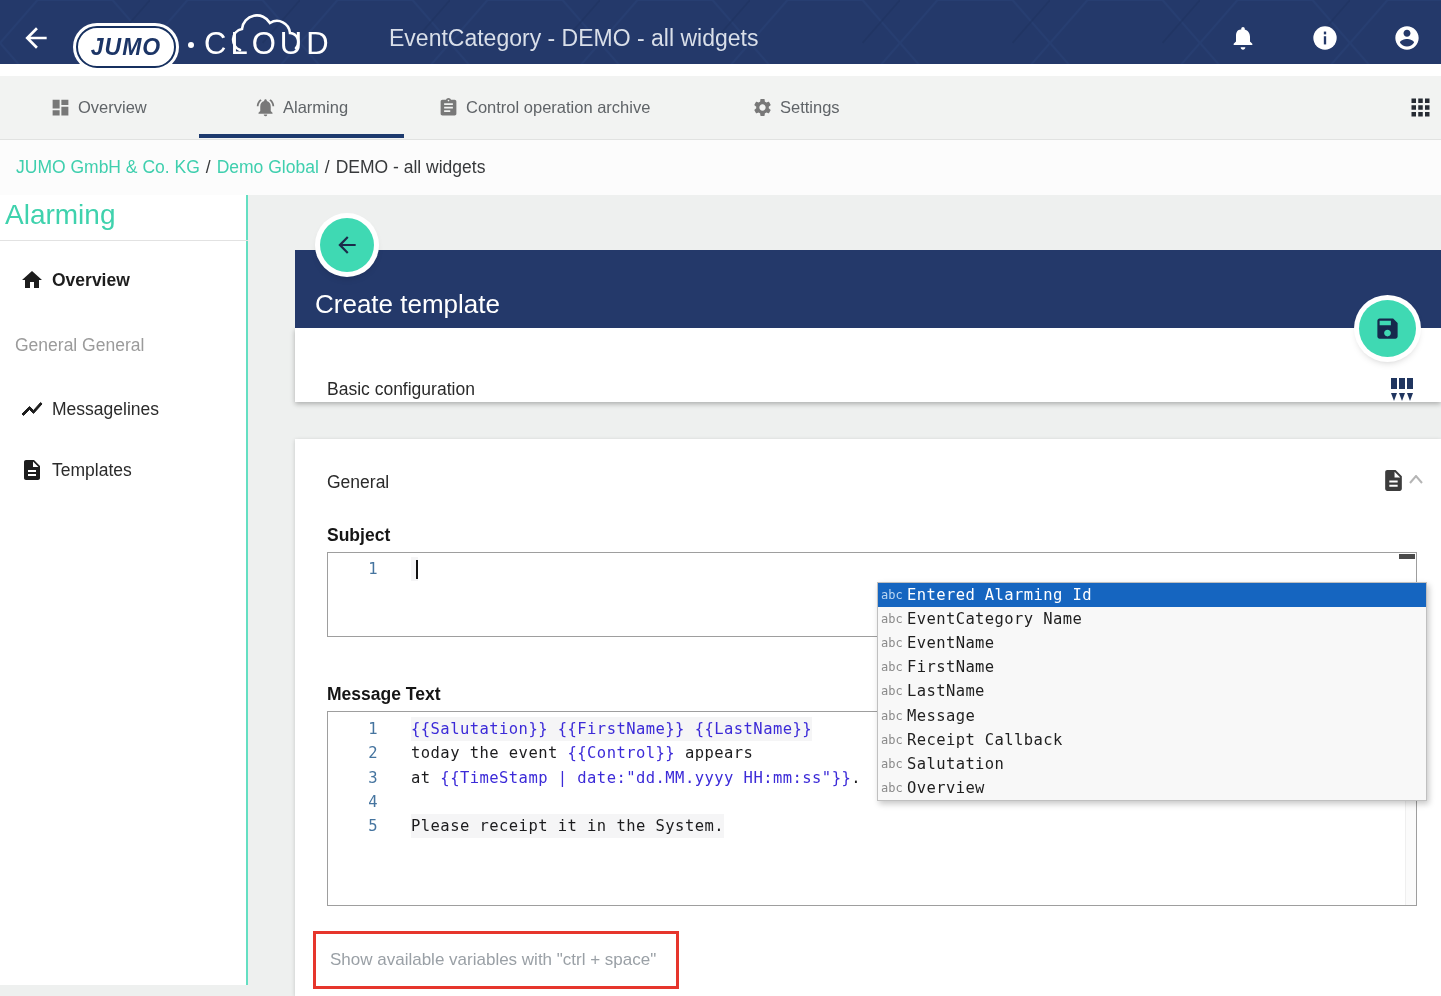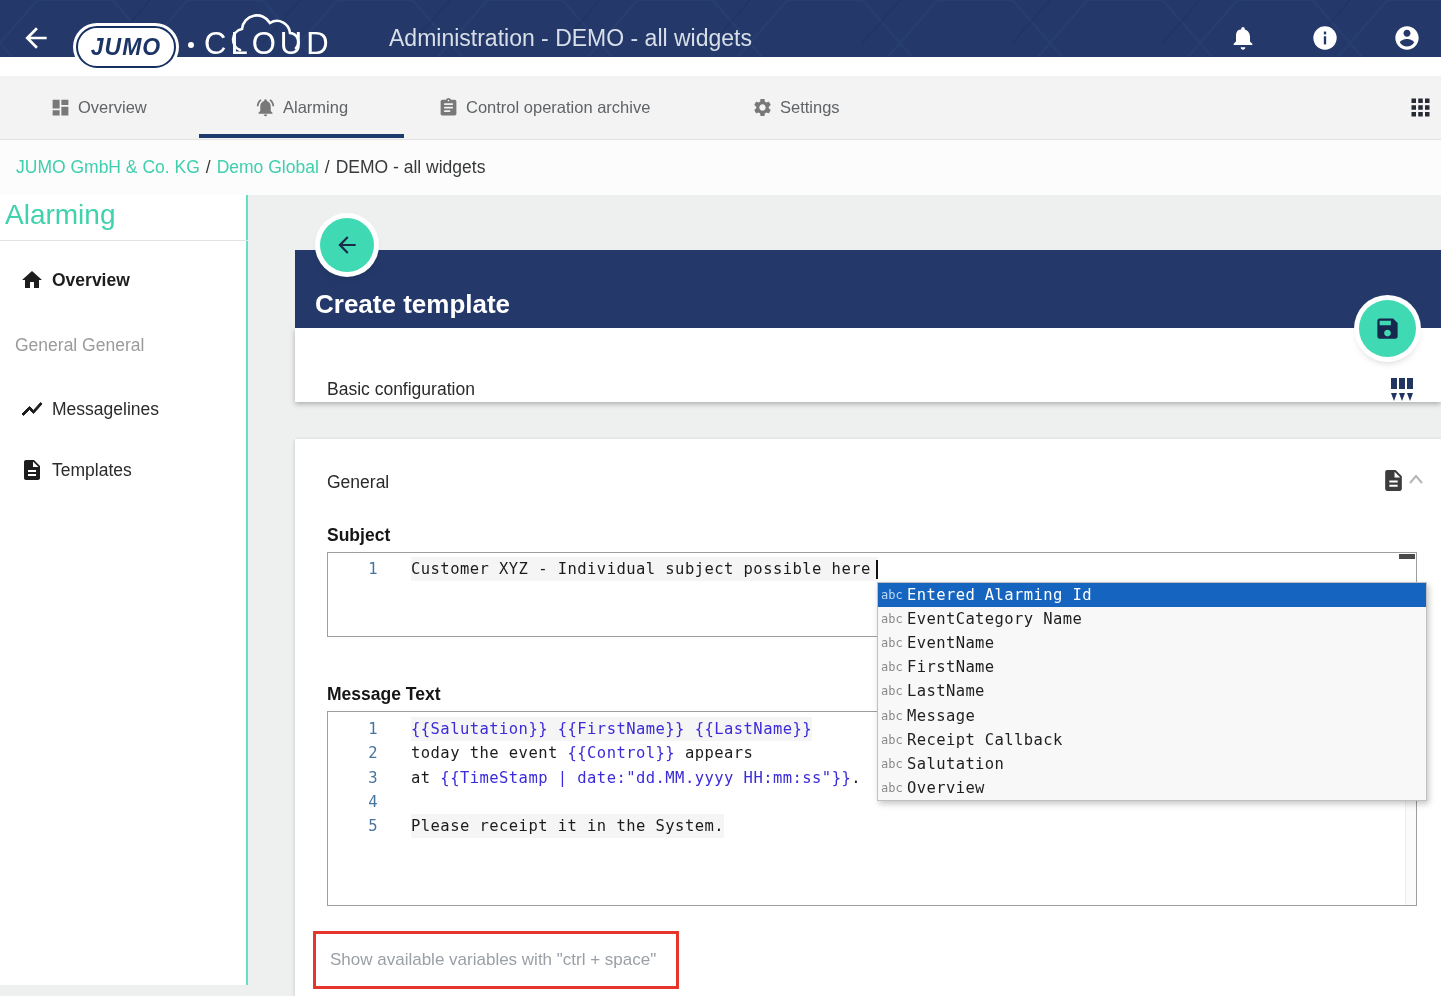--- a/index.html
+++ b/index.html
@@ -2,21 +2,21 @@
 <html><head>
 <meta charset="utf-8">
 <style>
   * { margin:0; padding:0; box-sizing:border-box; }
   html,body { background:#ffffff; }
   .canvas {
     position:relative; width:1441px; height:996px; overflow:hidden;
     font-family:"Liberation Sans", sans-serif; background:#ffffff;
   }
   
-  .app-header { position:absolute; left:0; top:0; width:1441px; height:57px; background:#24396a; z-index:6; }
+  .app-header { position:absolute; left:0; top:0; width:1441px; height:64px; background:#24396a; z-index:6; }
   .hex-bg { position:absolute; inset:0; width:100%; height:100%; }
   .hdr-back { position:absolute; left:20px; top:22px; width:32px; height:32px; cursor:pointer; z-index:2; }
   .logo-pill { position:absolute; left:76px; top:26px; width:100px; height:42px; background:#fff;
     border:2px solid #16305f; border-radius:22px; box-shadow:0 0 0 3px #fff;
     display:flex; align-items:center; justify-content:center; z-index:2;
     color:#1c3566; font-weight:800; font-style:italic; font-size:23px; letter-spacing:1px; }
   .logo-dot { position:absolute; left:188px; top:42px; width:6px; height:6px; border-radius:50%; background:#fff; z-index:2; }
   .logo-cloud { position:absolute; left:204px; top:26px; color:#fff; font-size:31px; font-weight:300;
     letter-spacing:4px; z-index:2; }
   .cloud-svg { position:absolute; left:18px; top:-16px; }
@@ -47,21 +47,21 @@
   .sb-item .sb-ico { position:absolute; left:20px; width:24px; height:24px; }
   .sb-label { position:absolute; left:52px; font-size:17.5px; color:#2b2b2b; }
   .sb-label.bold { font-weight:700; color:#1d1d1d; }
   .sb-section { position:absolute; left:15px; font-size:17.5px; color:#9b9b9b; }
   
   .fab { position:absolute; border-radius:50%; background:#3fd9b3; display:flex; align-items:center;
     justify-content:center; cursor:pointer; z-index:10; box-shadow:0 0 0 5px #ffffff, 0 4px 8px rgba(0,0,0,0.28); }
   .back-fab { left:320px; top:218px; width:54px; height:54px; }
   .save-fab { left:1359px; top:300px; width:57px; height:57px; }
   .banner { position:absolute; left:295px; top:250px; width:1146px; height:78px; background:#24396a; z-index:4; }
-  .banner-title { position:absolute; left:20px; top:39px; color:#fff; font-size:26px; font-weight:700; }
+  .banner-title { position:absolute; left:20px; top:39px; color:#fff; font-size:26px; font-weight:400; }
   .card { position:absolute; left:295px; width:1146px; background:#fff; z-index:3; }
   .card1 { top:328px; height:74px; box-shadow:0 2px 5px rgba(0,0,0,0.28); }
   .card2 { top:439px; height:557px; box-shadow:0 1px 4px rgba(0,0,0,0.18); }
   .sec-label { position:absolute; left:32px; font-size:17.5px; color:#2a2a2a; }
   .tune-ico { position:absolute; left:1094px; top:48px; width:26px; height:28px; cursor:pointer; }
   .doc-ico { position:absolute; left:1086px; top:29px; width:25px; height:25px; }
   .chev-ico { position:absolute; left:1114px; top:36px; }
   .field-label { position:absolute; left:32px; font-weight:700; font-size:17.5px; color:#151515; }
   
   .code-box { position:absolute; left:32px; width:1090px; border:1px solid #9e9e9e; background:#fff;
@@ -113,21 +113,21 @@
     <div class="logo-pill">
       <span>JUMO</span>
     </div>
     <div class="logo-dot"></div>
     <div class="logo-cloud">
       <svg class="cloud-svg" width="96" height="42" viewBox="0 0 96 42">
         <path d="M18 40 a11 11 0 0 1 2-21 a15 15 0 0 1 28-6 a13 13 0 0 1 20 10 a9 9 0 0 1 6 15" fill="none" stroke="#ffffff" stroke-width="2.6" stroke-linecap="round"></path>
       </svg>
       <span>CLOUD</span>
     </div>
-    <div class="hdr-title">Administration - DEMO - all widgets</div>
+    <div class="hdr-title">EventCategory - DEMO - all widgets</div>
     <svg class="hdr-icon" style="left:1229px" viewBox="0 0 24 24">
       <path d="M12 22c1.1 0 2-.9 2-2h-4c0 1.1.89 2 2 2zm6-6v-5c0-3.07-1.64-5.64-4.5-6.32V4c0-.83-.67-1.5-1.5-1.5s-1.5.67-1.5 1.5v.68C7.63 4.36 6 6.92 6 10v5l-2 2v1h16v-1l-2-2z" fill="#ffffff"></path>
     </svg>
     <svg class="hdr-icon" style="left:1311px" viewBox="0 0 24 24">
       <circle cx="12" cy="12" r="10" fill="#ffffff"></circle>
       <rect x="11" y="10.5" width="2" height="7" fill="#24396a"></rect>
       <rect x="11" y="6.5" width="2" height="2.4" fill="#24396a"></rect>
     </svg>
     <svg class="hdr-icon" style="left:1393px" viewBox="0 0 24 24">
       <path d="M12 2C6.48 2 2 6.48 2 12s4.48 10 10 10 10-4.48 10-10S17.52 2 12 2zm0 3c1.66 0 3 1.34 3 3s-1.34 3-3 3-3-1.34-3-3 1.34-3 3-3zm0 14.2c-2.5 0-4.71-1.28-6-3.22.03-1.99 4-3.08 6-3.08 1.99 0 5.97 1.09 6 3.08-1.29 1.94-3.5 3.22-6 3.22z" fill="#ffffff"></path>
@@ -235,21 +235,21 @@
       <path d="M14 2H6c-1.1 0-1.99.9-1.99 2L4 20c0 1.1.89 2 1.99 2H18c1.1 0 2-.9 2-2V8l-6-6zm2 16H8v-2h8v2zm0-4H8v-2h8v2zm-3-5V3.5L18.5 9H13z" fill="#3c3c3c"></path>
     </svg>
     <svg class="chev-ico" width="14" height="9" viewBox="0 0 14 9">
       <polyline points="1,8 7,1 13,8" fill="none" stroke="#b5b5b5" stroke-width="2"></polyline>
     </svg>
 
     <div class="field-label" style="top:86px">Subject</div>
     <div class="code-box subject-box">
       <div class="code-row" style="margin-top:4px">
         <span class="ln">1</span>
-        <span class="code-txt hl-line"><span class="tok-plain">Customer XYZ - Individual subject possible here</span><span class="cursor"></span></span>
+        <span class="code-txt hl-line"><span class="cursor"></span></span>
       </div>
       <div class="sb-thumb"></div>
     </div>
 
     <div class="field-label" style="top:245px">Message Text</div>
     <div class="code-box message-box">
       <div style="padding-top:5px">
         <div class="code-row">
           <span class="ln">1</span>
           <span class="code-txt hl-line"><span class="tok-var">{{Salutation}} {{FirstName}} {{LastName}}</span></span>

